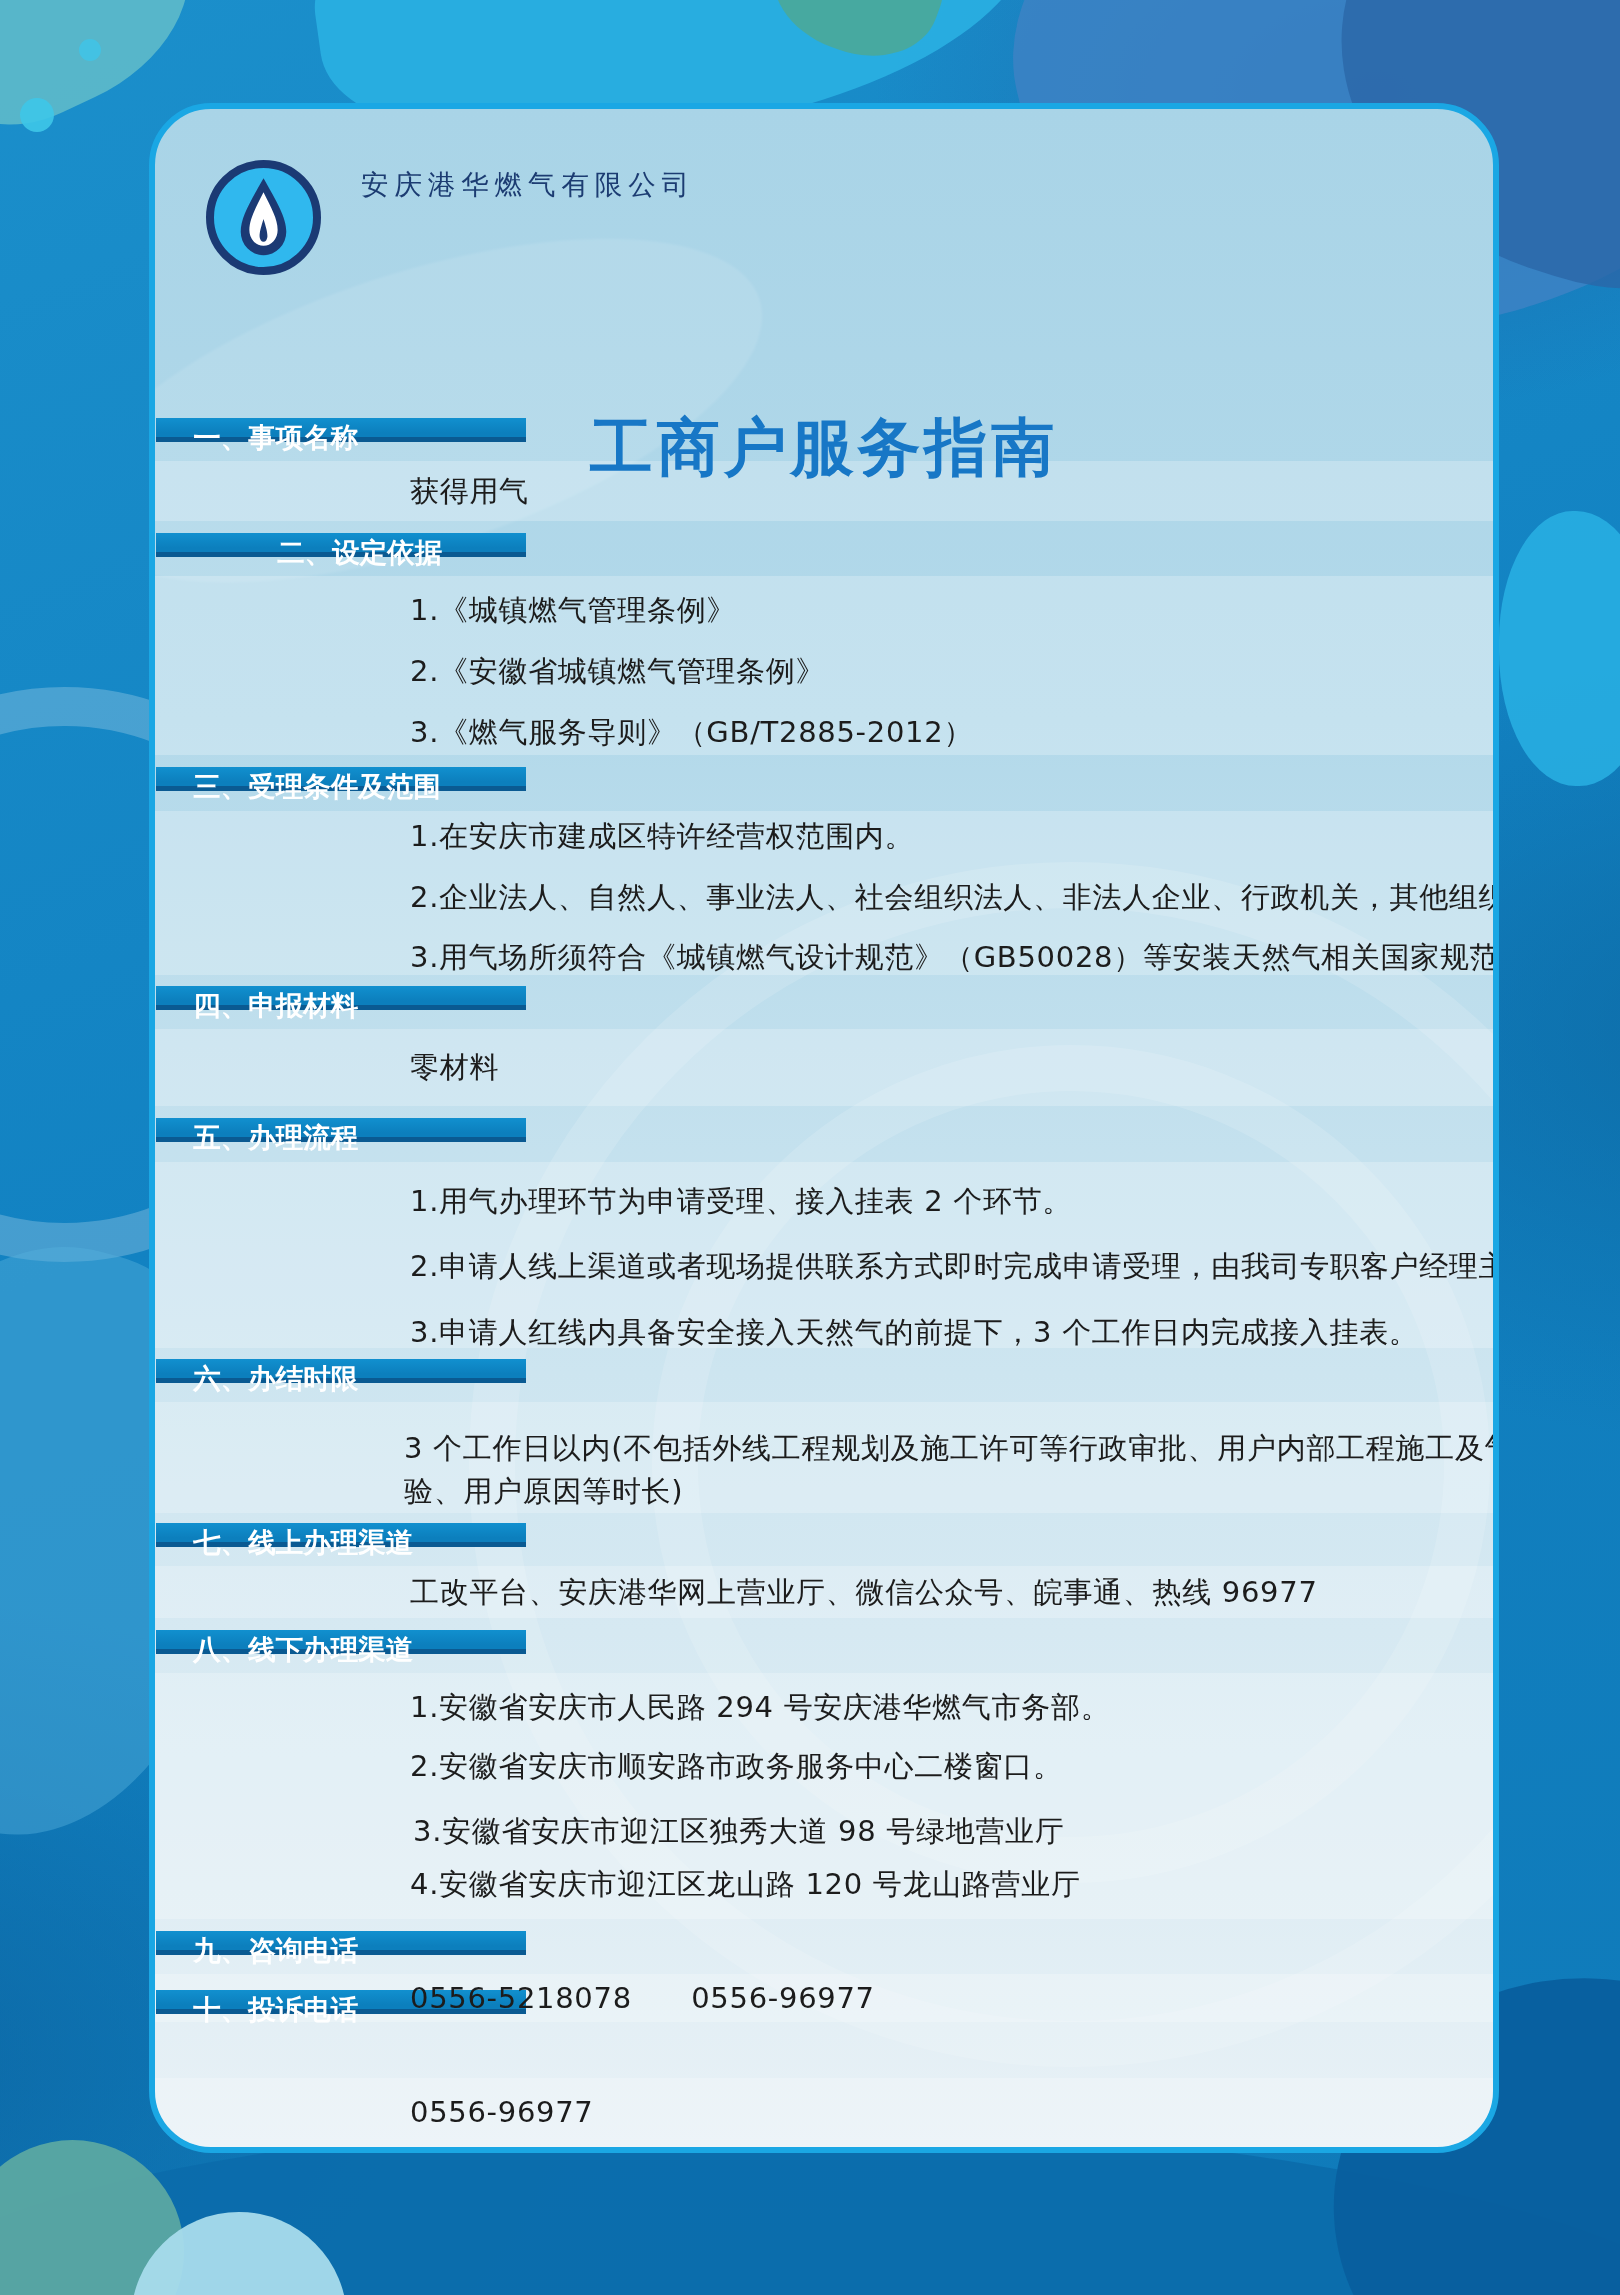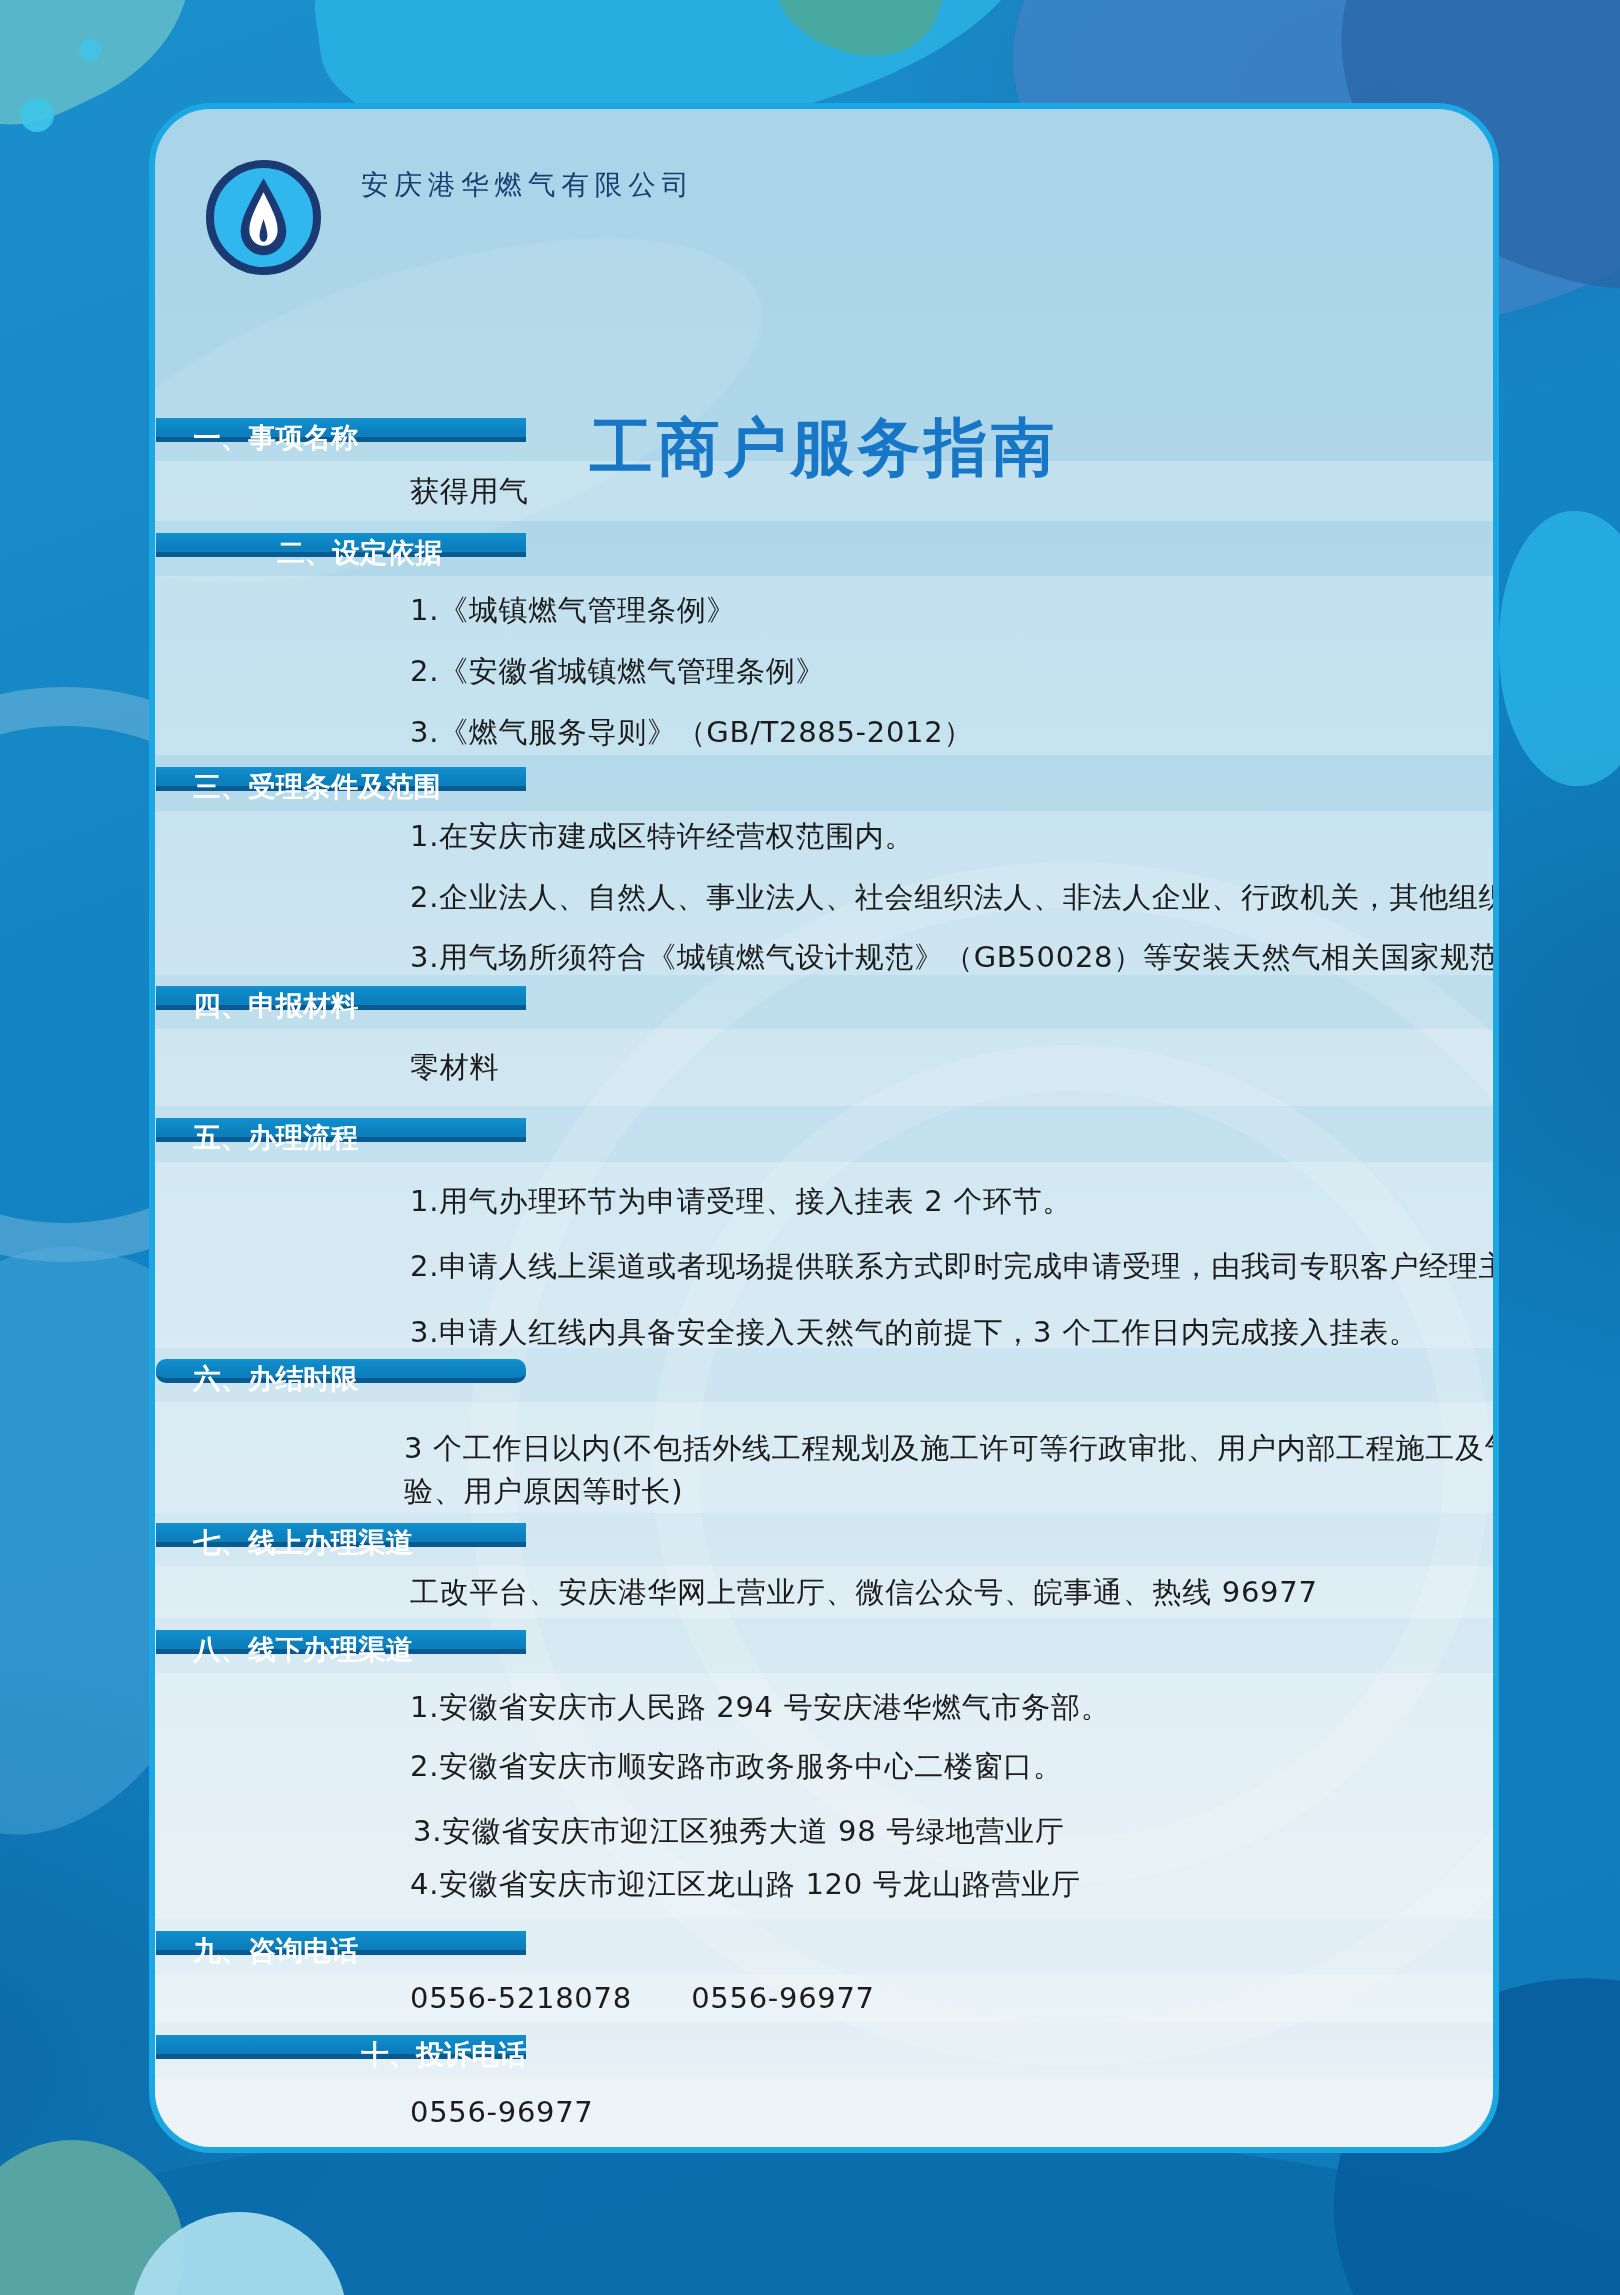--- a/index.html
+++ b/index.html
@@ -104,25 +104,25 @@
     </div>
   </div>
 
   <div class="title">工商户服务指南</div>
 
   <div class="bar" style="top:309px;">一、事项名称</div>
   <div class="bar" style="top:424px;text-align:center;">二、设定依据</div>
   <div class="bar" style="top:658px;">三、受理条件及范围</div>
   <div class="bar" style="top:877px;">四、申报材料</div>
   <div class="bar" style="top:1009px;">五、办理流程</div>
-  <div class="bar" style="top:1250px;border-radius:10px;">六、办结时限</div>
+  <div class="bar" style="top:1250px;">六、办结时限</div>
   <div class="bar" style="top:1414px;">七、线上办理渠道</div>
   <div class="bar" style="top:1521px;">八、线下办理渠道</div>
   <div class="bar" style="top:1822px;">九、咨询电话</div>
-  <div class="bar" style="top:1926px;text-align:right;">十、投诉电话</div>
+  <div class="bar" style="top:1881px;">十、投诉电话</div>
 
   <div class="line" style="left:255px;top:361px;">获得用气</div>
 
   <div class="line" style="left:255px;top:480px;">1.《城镇燃气管理条例》</div>
   <div class="line" style="left:255px;top:541px;">2.《安徽省城镇燃气管理条例》</div>
   <div class="line" style="left:255px;top:602px;">3.《燃气服务导则》（GB/T2885-2012）</div>
 
   <div class="line" style="left:255px;top:706px;">1.在安庆市建成区特许经营权范围内。</div>
   <div class="line" style="left:255px;top:767px;">2.企业法人、自然人、事业法人、社会组织法人、非法人企业、行政机关，其他组织。</div>
   <div class="line" style="left:255px;top:827px;">3.用气场所须符合《城镇燃气设计规范》（GB50028）等安装天然气相关国家规范、标准的要求。</div>

